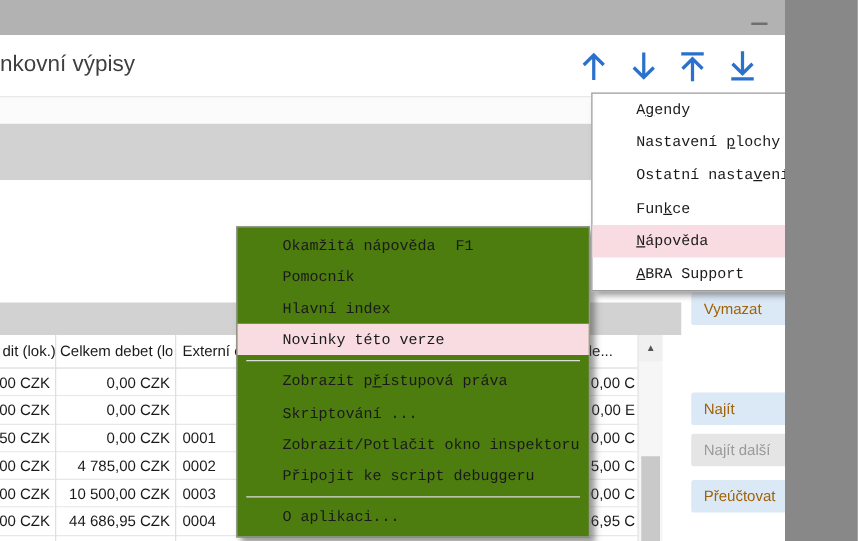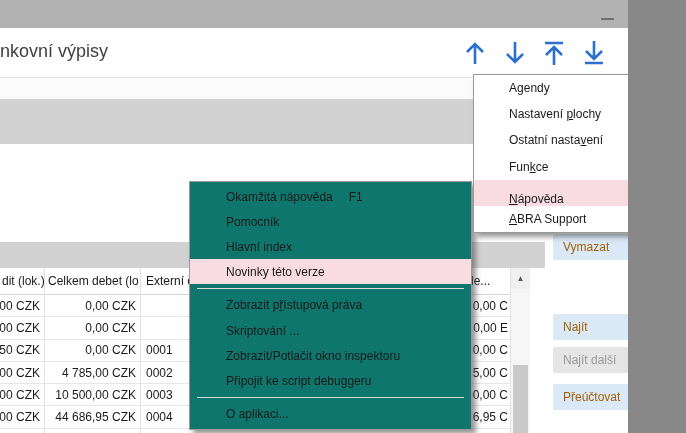--- a/index.html
+++ b/index.html
@@ -55,28 +55,28 @@
   .b1 { top:234px; } .b2 { top:274px; } .b3 { top:314px; } .b4 { top:347px; } .b5 { top:384px; }
   .sliver { position:absolute; left:668px; width:8px; background:#a3b6ca; z-index:5; }
   .sv1 { top:90px;  height:27px; } .sv2 { top:123px; height:25px; } .sv3 { top:157px; height:23px; }
   .sv4 { top:190px; height:23px; } .sv5 { top:223px; height:13px; }
   
   .edge-strip { position:absolute; left:679px; top:60px; width:7px; height:373px; background:#b3b3b3; z-index:6; }
   .edge-teal  { position:absolute; left:679px; top:160px; width:7px; height:22px; background:#1a6470; z-index:7; }
   .edge-mark  { position:absolute; left:680px; width:5px; background:#4a4a4a; z-index:7; }
   .em1 { top:62px; height:4px; } .em2 { top:88px; height:5px; }
   
-  .menu-shadow { box-shadow:4px 4px 5px rgba(70,70,70,.55); }
+  .menu-shadow { box-shadow:4px 4px 5px rgba(70,70,70,.55);font-family:Liberation Mono, monospace; }
   .mainmenu { position:absolute; left:473px; top:74px; width:194px; height:159px; background:#fff;
               border:1px solid #9a9a9a; z-index:40; display:flex; flex-direction:column; }
   .mm-item { flex:1; display:flex; align-items:center; padding-left:35px; padding-right:14px; cursor:default; }
   .mm-item .lbl { flex:1; white-space:nowrap; }
-  .mm-item.hl { background:#f8dce2;align-items:flex-end; }
+  .mm-item.hl { background:#f8dce2; }
   .chev { display:flex; align-items:center; }
-  .submenu { position:absolute; left:189px; top:181px; width:283px; height:249px; background:#0f766e;
+  .submenu { position:absolute; left:189px; top:181px; width:283px; height:249px; background:#4d7c0f;
              border:1px solid #9a9a9a; z-index:30; display:flex; flex-direction:column; padding:2px 0; }
   .sm-item { height:25.5px; display:flex; align-items:center; padding-left:36px; white-space:nowrap; cursor:default; }
   .sm-item.hl { background:#f8dce2; }
   .sm-sep { height:9px; display:flex; align-items:center; }
   .sm-sep::before { content:""; display:block; width:calc(100% - 14px); margin:0 7px; height:1px; background:#dcdcdc; }
   .shortcut { margin-left:16px; }
   u { text-decoration:underline; }
 </style>
 </head>
 <body>

